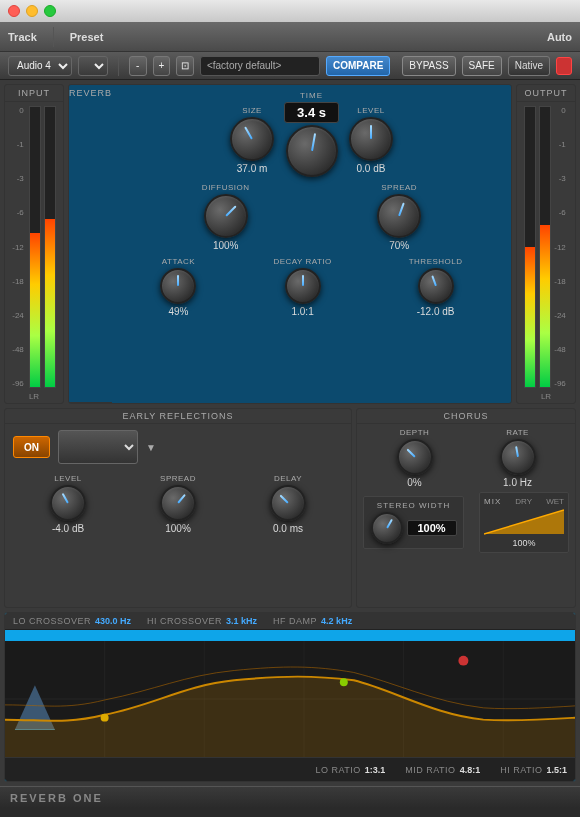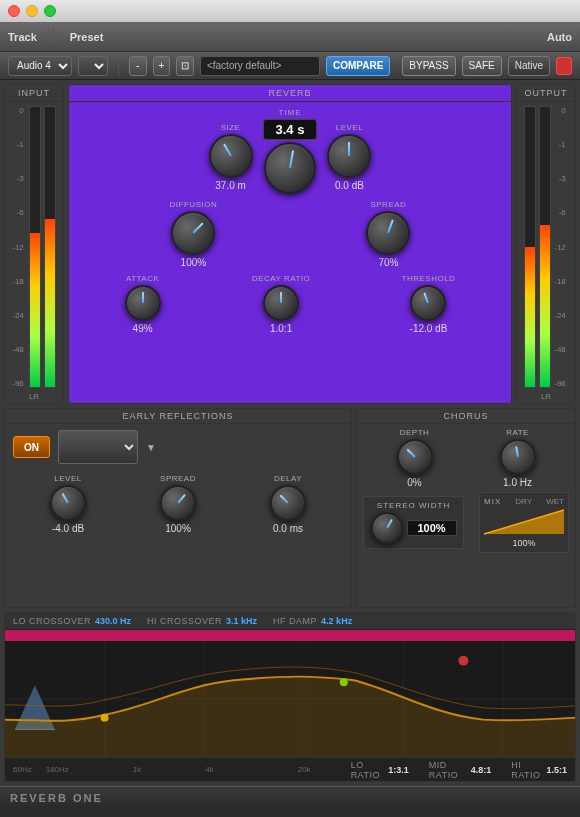--- a/index.html
+++ b/index.html
@@ -221,25 +221,25 @@
     }
     .meter-lr {
       font-size: 8px;
       color: #888;
       padding: 2px 0;
     }
 
     
     .reverb-section {
       flex: 1;
-      background: #6d28d9;
+      background: #0c4a6e;
       border: 1px solid #333;
       border-radius: 3px;
       display: flex;
-      flex-direction: column;
+      flex-direction: row;
     }
     .reverb-title {
       font-size: 9px;
       color: #aaa;
       text-align: center;
       padding: 3px 0;
       letter-spacing: 1px;
       border-bottom: 1px solid #333;
     }
 
@@ -442,21 +442,21 @@
     }
     .mix-label { font-size: 8px; color: #aaa; letter-spacing: 1px; text-align: center; }
     .mix-percent {
       font-size: 9px;
       color: #ddd;
       text-align: center;
     }
 
     
     .eq-section {
-      background: #be185d;
+      background: #0ea5e9;
       border: 1px solid #333;
       border-radius: 3px;
       height: 170px;
       position: relative;
       overflow: hidden;
     }
     .eq-header {
       display: flex;
       align-items: center;
       padding: 3px 8px;
@@ -805,27 +805,20 @@
       <path d="M0,80 C40,80 60,85 100,75 C150,65 180,45 230,40 C280,35 310,35 350,40 C390,50 430,75 480,80 C510,82 540,80 572,78 L572,118 L0,118 Z" fill="#cc8800" opacity="0.2"></path>
 
       <path d="M0,65 C40,65 60,70 100,60 C150,50 180,35 230,30 C280,25 310,25 350,32 C390,42 430,62 480,68 C510,70 540,68 572,66" stroke="#aa6600" stroke-width="1" fill="none" opacity="0.6"></path>
 
       <circle cx="100" cy="78" r="4" fill="#ddaa00"></circle>
       <circle cx="340" cy="42" r="4" fill="#88cc00"></circle>
       <circle cx="460" cy="20" r="5" fill="#cc3333"></circle>
     </svg>
 
     <div class="eq-footer">
-      <div style="display:flex;gap:4px;font-size:8px;color:#666">
-        <span>60Hz</span>
-        <span style="margin-left:10px">180Hz</span>
-        <span style="margin-left:60px">1k</span>
-        <span style="margin-left:60px">4k</span>
-        <span style="margin-left:80px">20k</span>
-      </div>
       <div style="flex:1"></div>
       <div class="eq-footer-item">
         <span class="eq-param-label">LO RATIO</span>
         <span class="eq-footer-value">1:3.1</span>
       </div>
       <div class="eq-footer-item">
         <span class="eq-param-label">MID RATIO</span>
         <span class="eq-footer-value">4.8:1</span>
       </div>
       <div class="eq-footer-item">

